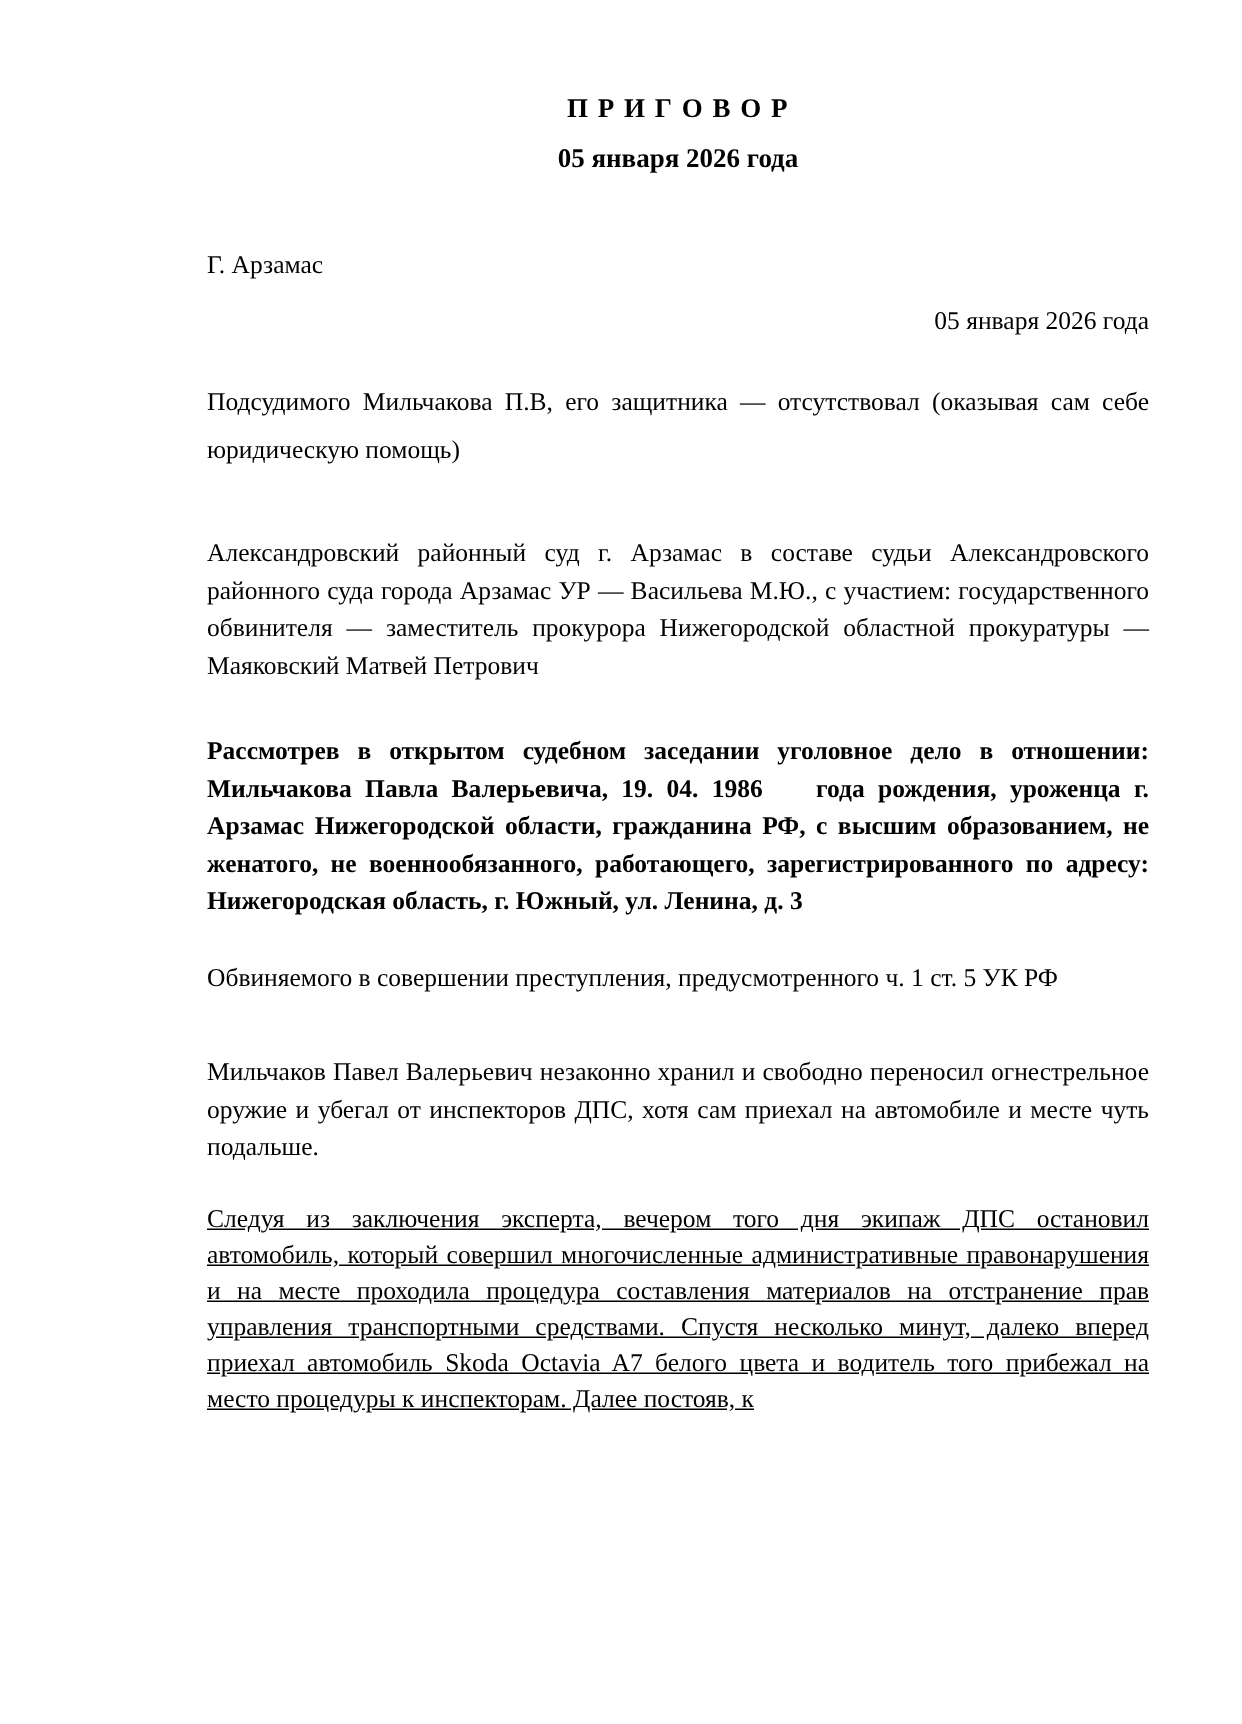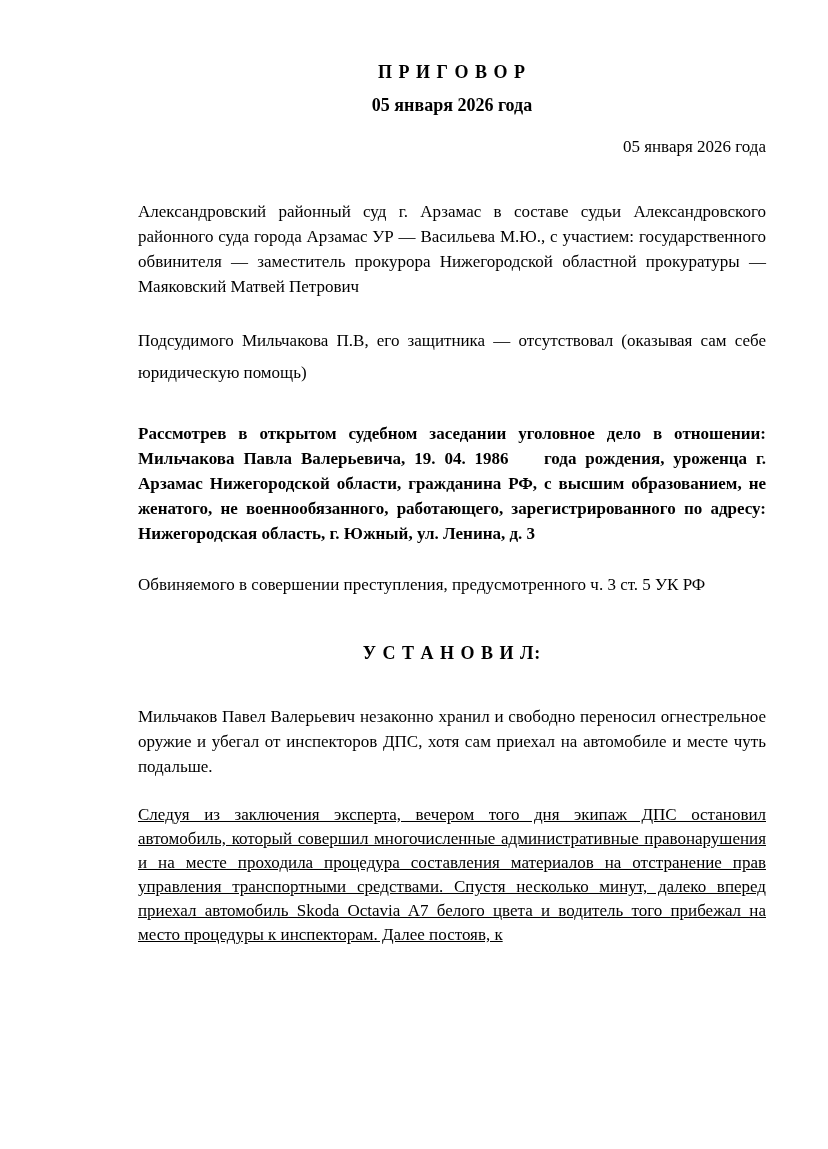--- a/index.html
+++ b/index.html
@@ -60,30 +60,30 @@
 </head>
 <body>
 
 <div class="page">
 
   <header>
     <p class="t-line main-title">П Р И Г О В О Р</p>
     <p class="t-line">05 января 2026 года</p>
   </header>
 
+  <p class="city-line">Г. Арзамас</p>
 
   <p class="right-date">05 января 2026 года</p>
 
+  <p class="para p-defendant">Подсудимого Мильчакова П.В, его защитника — отсутствовал (оказывая сам себе юридическую помощь)</p>
+
   <p class="para p-court">Александровский районный суд г. Арзамас в составе судьи Александровского районного суда города Арзамас УР — Васильева М.Ю., с участием: государственного обвинителя — заместитель прокурора Нижегородской областной прокуратуры — Маяковский Матвей Петрович</p>
-
-  <p class="para p-defendant">Подсудимого Мильчакова П.В, его защитника — отсутствовал (оказывая сам себе юридическую помощь)</p>
 
   <p class="para p-case">Рассмотрев в открытом судебном заседании уголовное дело в отношении: Мильчакова Павла Валерьевича, 19. 04. 1986&nbsp;&nbsp;&nbsp; года рождения, уроженца г. Арзамас Нижегородской области, гражданина РФ, с высшим образованием, не женатого, не военнообязанного, работающего, зарегистрированного по адресу: Нижегородская область, г. Южный, ул. Ленина, д. 3</p>
 
-  <p class="para p-accusation">Обвиняемого в совершении преступления, предусмотренного ч. 3 ст. 5 УК РФ</p>
+  <p class="para p-accusation">Обвиняемого в совершении преступления, предусмотренного ч. 1 ст. 5 УК РФ</p>
 
-  <p class="section-heading">У С Т А Н О В И Л:</p>
 
   <p class="para p-facts1">Мильчаков Павел Валерьевич незаконно хранил и свободно переносил огнестрельное оружие и убегал от инспекторов ДПС, хотя сам приехал на автомобиле и месте чуть подальше.</p>
 
   <p class="para p-facts2">Следуя из заключения эксперта, вечером того дня экипаж ДПС остановил автомобиль, который совершил многочисленные административные правонарушения и на месте проходила процедура составления материалов на отстранение прав управления транспортными средствами. Спустя несколько минут, далеко вперед приехал автомобиль Skoda Octavia A7 белого цвета и водитель того прибежал на место процедуры к инспекторам. Далее постояв, к</p>
 
 </div>
 
 </body></html>

